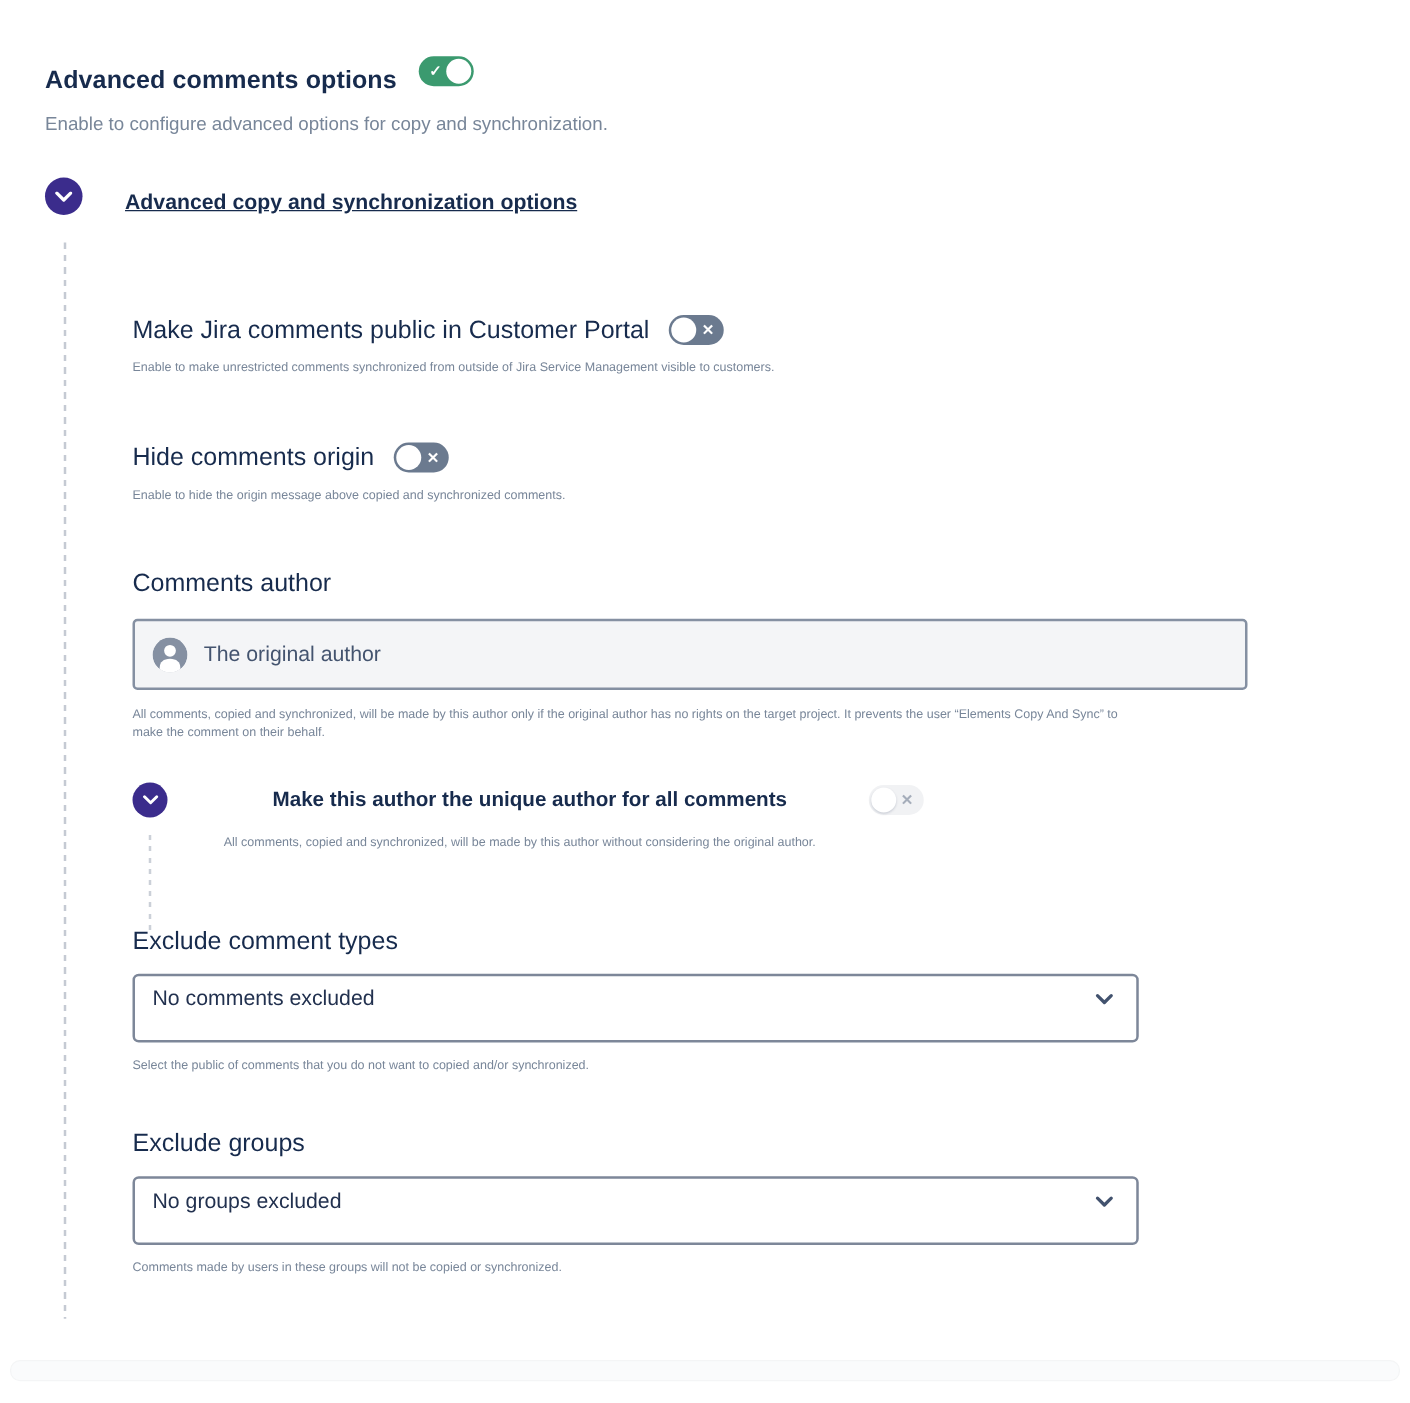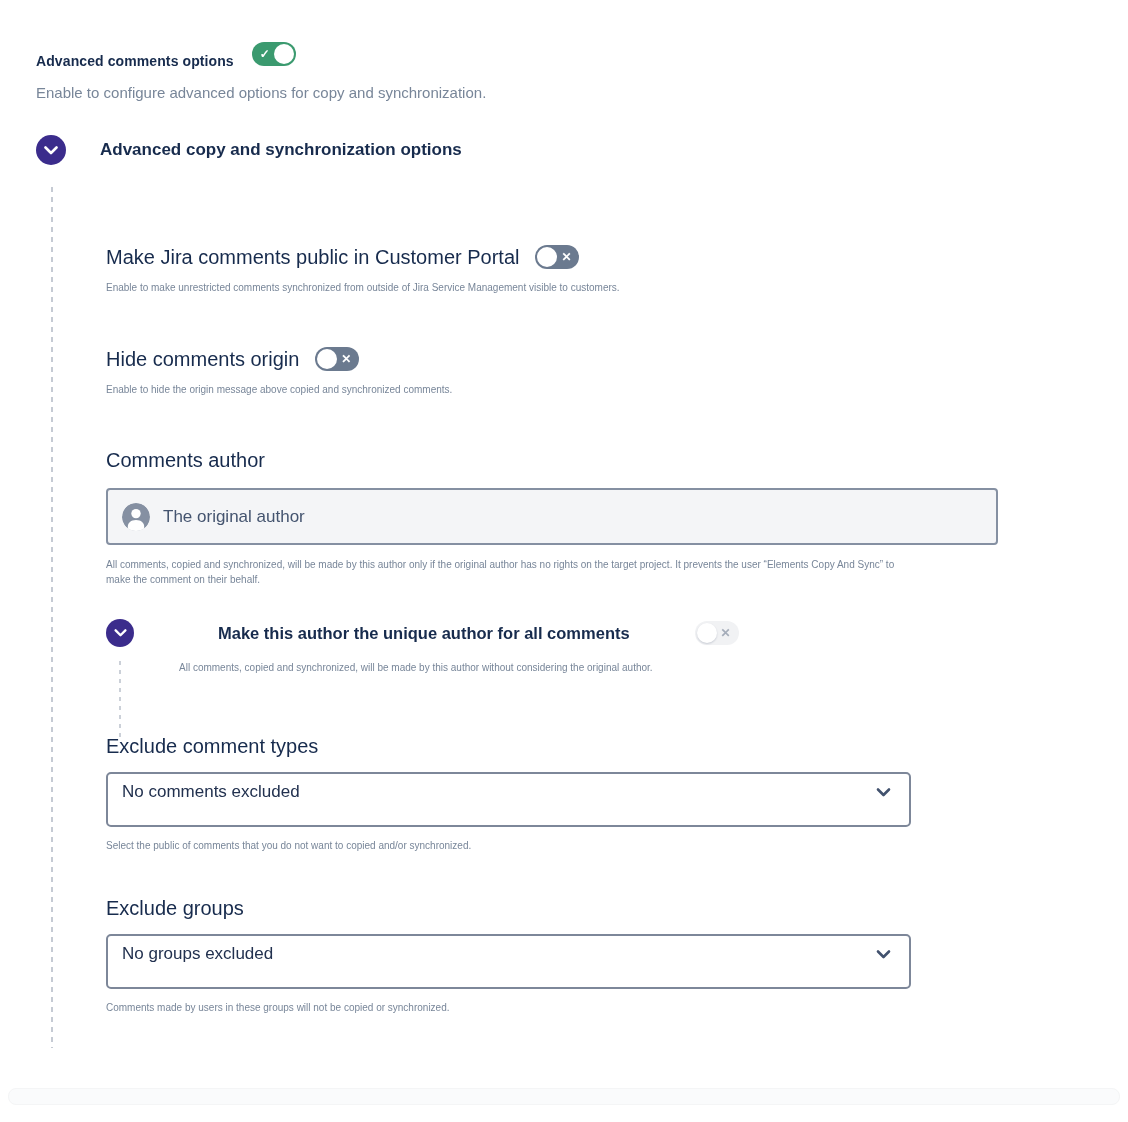--- a/index.html
+++ b/index.html
@@ -7,39 +7,39 @@
   body {
     width:1128px; height:1122px; overflow:hidden;
     font-family:"Liberation Sans", sans-serif;
     color:#172B4D;
     position:relative;
   }
   .page { padding:38px 36px 0 36px; }
 
   
   .header-row { display:flex; align-items:center; gap:18px; }
-  .h1 { font-size:14px; font-weight:bold; letter-spacing:.1px;margin-top:15px; }
+  .h1 { font-size:20px; font-weight:bold; letter-spacing:.1px;margin-top:15px; }
   .page-desc { margin-top:15px; font-size:15px; color:#788699; }
 
   
   .toggle { position:relative; width:44px; height:24px; border-radius:14px; flex:none; cursor:pointer; }
   .toggle .knob { position:absolute; top:2px; width:20px; height:20px; border-radius:50%; background:#fff; }
   .toggle .glyph { position:absolute; top:50%; transform:translateY(-50%); font-size:12px; font-weight:bold; color:#fff; line-height:1; }
   .toggle.on  { background:#3B9A6F; }
   .toggle.on .knob  { right:2px; }
   .toggle.on .glyph { left:8px; }
   .toggle.off { background:#6B7A8F; }
   .toggle.off .knob  { left:2px; }
   .toggle.off .glyph { right:8px; }
   .toggle.disabled { background:#F1F2F4; cursor:default; }
   .toggle.disabled .knob  { left:2px; box-shadow:0 1px 2px rgba(9,30,66,.18); }
   .toggle.disabled .glyph { right:8px; color:#A5ADBA; }
 
   
-  .panel-header { margin-top:34px; display:flex; align-items:center; gap:34px; }
+  .panel-header { margin-top:34px; display:flex; align-items:flex-end; gap:34px;text-decoration:underline; }
   .circle-btn { width:30px; height:30px; border-radius:50%; background:#3B2C8C; display:flex; align-items:center; justify-content:center; flex:none; cursor:pointer; }
   .panel-title { font-size:17px; font-weight:bold; }
 
   .panel-body { position:relative; margin-left:15px; padding:28px 0 33px 55px; }
   .dash-line {
     position:absolute; left:0; top:22px; bottom:0; width:2px;
     background:repeating-linear-gradient(to bottom,#C5CAD3 0 5px,transparent 5px 10px);
   }
 
   

